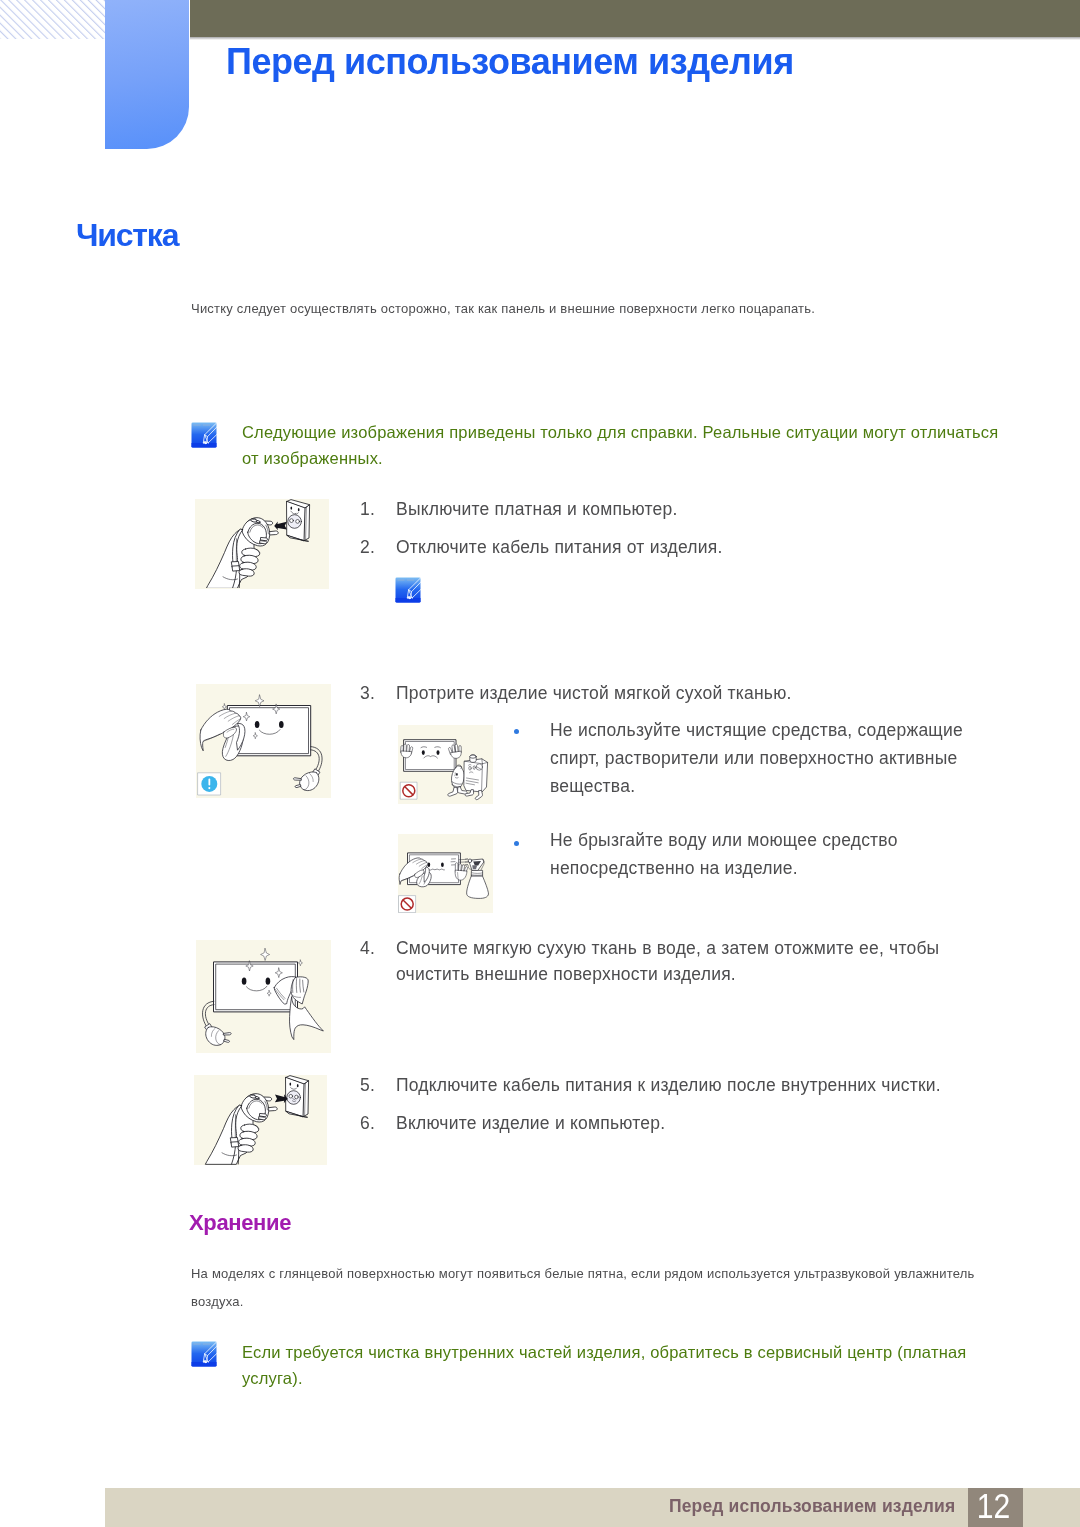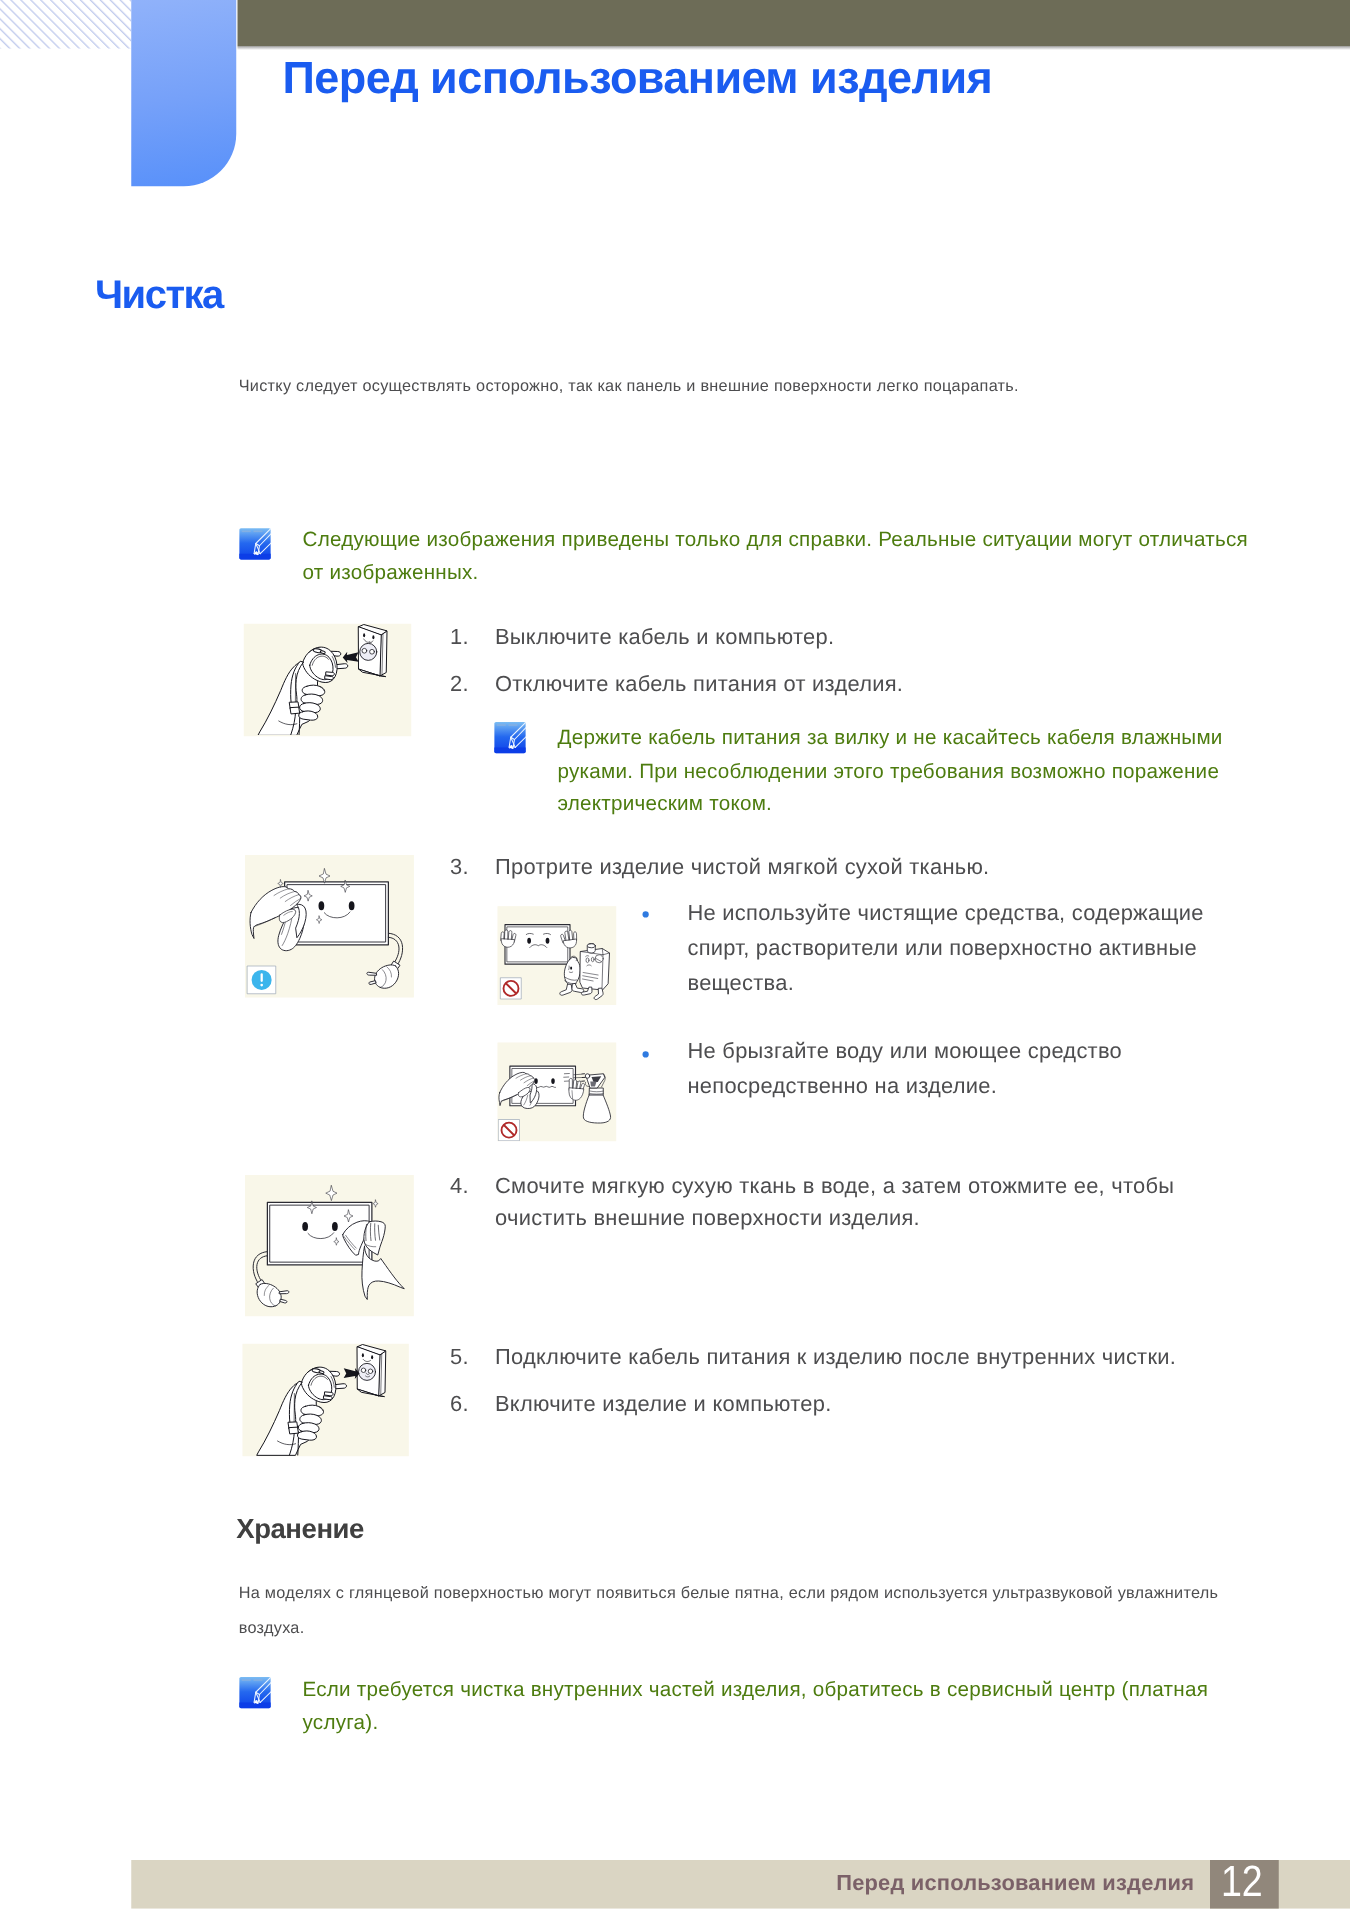--- a/index.html
+++ b/index.html
@@ -14,21 +14,21 @@
      background:linear-gradient(172deg,#90b2fa 0%,#76a1f9 52%,#5790fa 100%);}
   .olivebar{position:absolute;left:190px;top:0;width:890px;height:37px;background:#6d6c57;}
   .olivebarsh{position:absolute;left:190px;top:37px;width:890px;height:3px;
      background:linear-gradient(180deg,rgba(40,40,45,0.42),rgba(40,40,45,0));}
   .ptitle{position:absolute;left:226px;top:41px;font-size:36px;font-weight:bold;color:#1a5cf0;
      letter-spacing:-0.45px;line-height:42px;white-space:nowrap;}
 
   
   h2.sec{position:absolute;left:76px;top:219px;margin:0;font-size:32px;font-weight:bold;
      color:#1a5cf0;letter-spacing:-1.2px;line-height:32px;}
-  h3.sub{position:absolute;margin:0;font-size:22px;font-weight:bold;color:#404040;
+  h3.sub{position:absolute;margin:0;font-size:22px;font-weight:bold;color:#a21caf;
      letter-spacing:-0.35px;line-height:22px;}
   .p{position:absolute;font-size:13px;color:#4d4d4f;line-height:28.4px;letter-spacing:0.22px;}
   .pn{position:absolute;font-size:17.5px;color:#4d4d4f;line-height:25.9px;letter-spacing:0.22px;}
   .bl{position:absolute;font-size:17.5px;color:#4d4d4f;line-height:27.8px;letter-spacing:0.22px;}
   .note{position:absolute;font-size:16.5px;color:#4d7c0f;line-height:26.3px;letter-spacing:0.2px;}
   .num{position:absolute;font-size:17.5px;color:#4d4d4f;line-height:25.9px;letter-spacing:0.22px;}
   .imgbox{position:absolute;background:#f9f7e9;overflow:hidden;}
   .bullet{position:absolute;width:5.4px;height:5.4px;border-radius:50%;background:#2f7ae0;}
 
   
@@ -154,21 +154,21 @@
   <path d="M48 63.8 C51.2 62.8 54.8 62.9 57.8 64.2 C60.3 65.3 61.6 67.1 61.1 68.8
            C60.6 70.5 58.2 71.4 55.1 71 L48.5 70.2 C45.8 69.8 44.5 68.2 44.7 66.6 C44.9 65.3 46.1 64.3 48 63.8 Z"></path>
   <path d="M47 70.4 C49.9 69.4 53.3 69.5 56.0 70.7 C58.4 71.8 59.5 73.4 59.1 75
            C58.6 76.6 56.4 77.4 53.5 77.1 L47.5 76.3 C45 75.9 43.8 74.4 44 73 C44.2 71.7 45.3 70.9 47 70.4 Z"></path>
   <path d="M61.0 50.4 C62.8 51.3 63.8 52.4 64.2 53.5" fill="none" stroke-width="0.45"></path>
 </g>
 </svg>
   </div>
 
   <div class="num" style="left:360px;top:497px;">1.</div>
-  <div class="pn" style="left:396px;top:497px;width:600px;">Выключите кабель и компьютер.</div>
+  <div class="pn" style="left:396px;top:497px;width:600px;">Выключите платная и компьютер.</div>
 
   <div class="num" style="left:360px;top:535px;">2.</div>
   <div class="pn" style="left:396px;top:535px;width:600px;">Отключите кабель питания от изделия.</div>
 
   <span class="noteicon" style="position:absolute;left:395px;top:577px;"><svg xmlns="http://www.w3.org/2000/svg" width="26" height="26" viewBox="0 0 26 26">
 <defs>
 <linearGradient id="ngb" x1="0" y1="0" x2="0" y2="1">
   <stop offset="0" stop-color="#7cbdf3"></stop>
             <stop offset="0.48" stop-color="#2468ef"></stop>
   <stop offset="1" stop-color="#0d41e9"></stop>
@@ -182,21 +182,20 @@
   <path d="M12.3 20.7 L13.6 12.8 L25.6 0.9"></path>
   <path d="M15.4 21.5 L16.6 14.6 L27.2 3.6"></path>
   <path d="M13.6 12.8 L16.6 14.6"></path>
   <path d="M13.6 12.8 L17.2 20.9"></path>
   <path d="M12.3 20.7 L14.0 19.5 L15.4 21.5"></path>
   <path d="M14.0 19.5 L17.2 20.9"></path>
   <path d="M17.2 20.9 L26.8 11.5"></path>
 </g>
 <path d="M12.3 20.9 L14.0 19.4 L15.5 21.6 L14.8 22.2 L13.6 21.4 L12.6 22.0 Z" fill="#ffffff"></path>
 </svg></span>
-  <div class="note" style="left:446px;top:577.3px;width:545px;">Держите кабель питания за вилку и не касайтесь кабеля влажными руками. При несоблюдении этого требования возможно поражение электрическим током.</div>
 
   <div class="imgbox" style="left:196px;top:684px;width:135px;height:114px;">
 <svg xmlns="http://www.w3.org/2000/svg" width="136" height="114" viewBox="0 0 136 114">
 <rect width="136" height="114" fill="#f9f7e9"></rect>
 <g stroke="#2b2b33" stroke-width="0.8" stroke-linejoin="round" stroke-linecap="round" fill="#fff">
 
   <rect x="31.7" y="21.5" width="83.0" height="50.3" fill="#fff" stroke-width="1.0"></rect>
   <rect x="33.9" y="23.7" width="78.6" height="45.9" fill="#fff" stroke-width="0.75"></rect>
   <ellipse cx="61.1" cy="40.5" rx="2.3" ry="3.6" fill="#15151c" stroke="none"></ellipse>
   <ellipse cx="85.3" cy="40.5" rx="2.3" ry="3.6" fill="#15151c" stroke="none"></ellipse>

